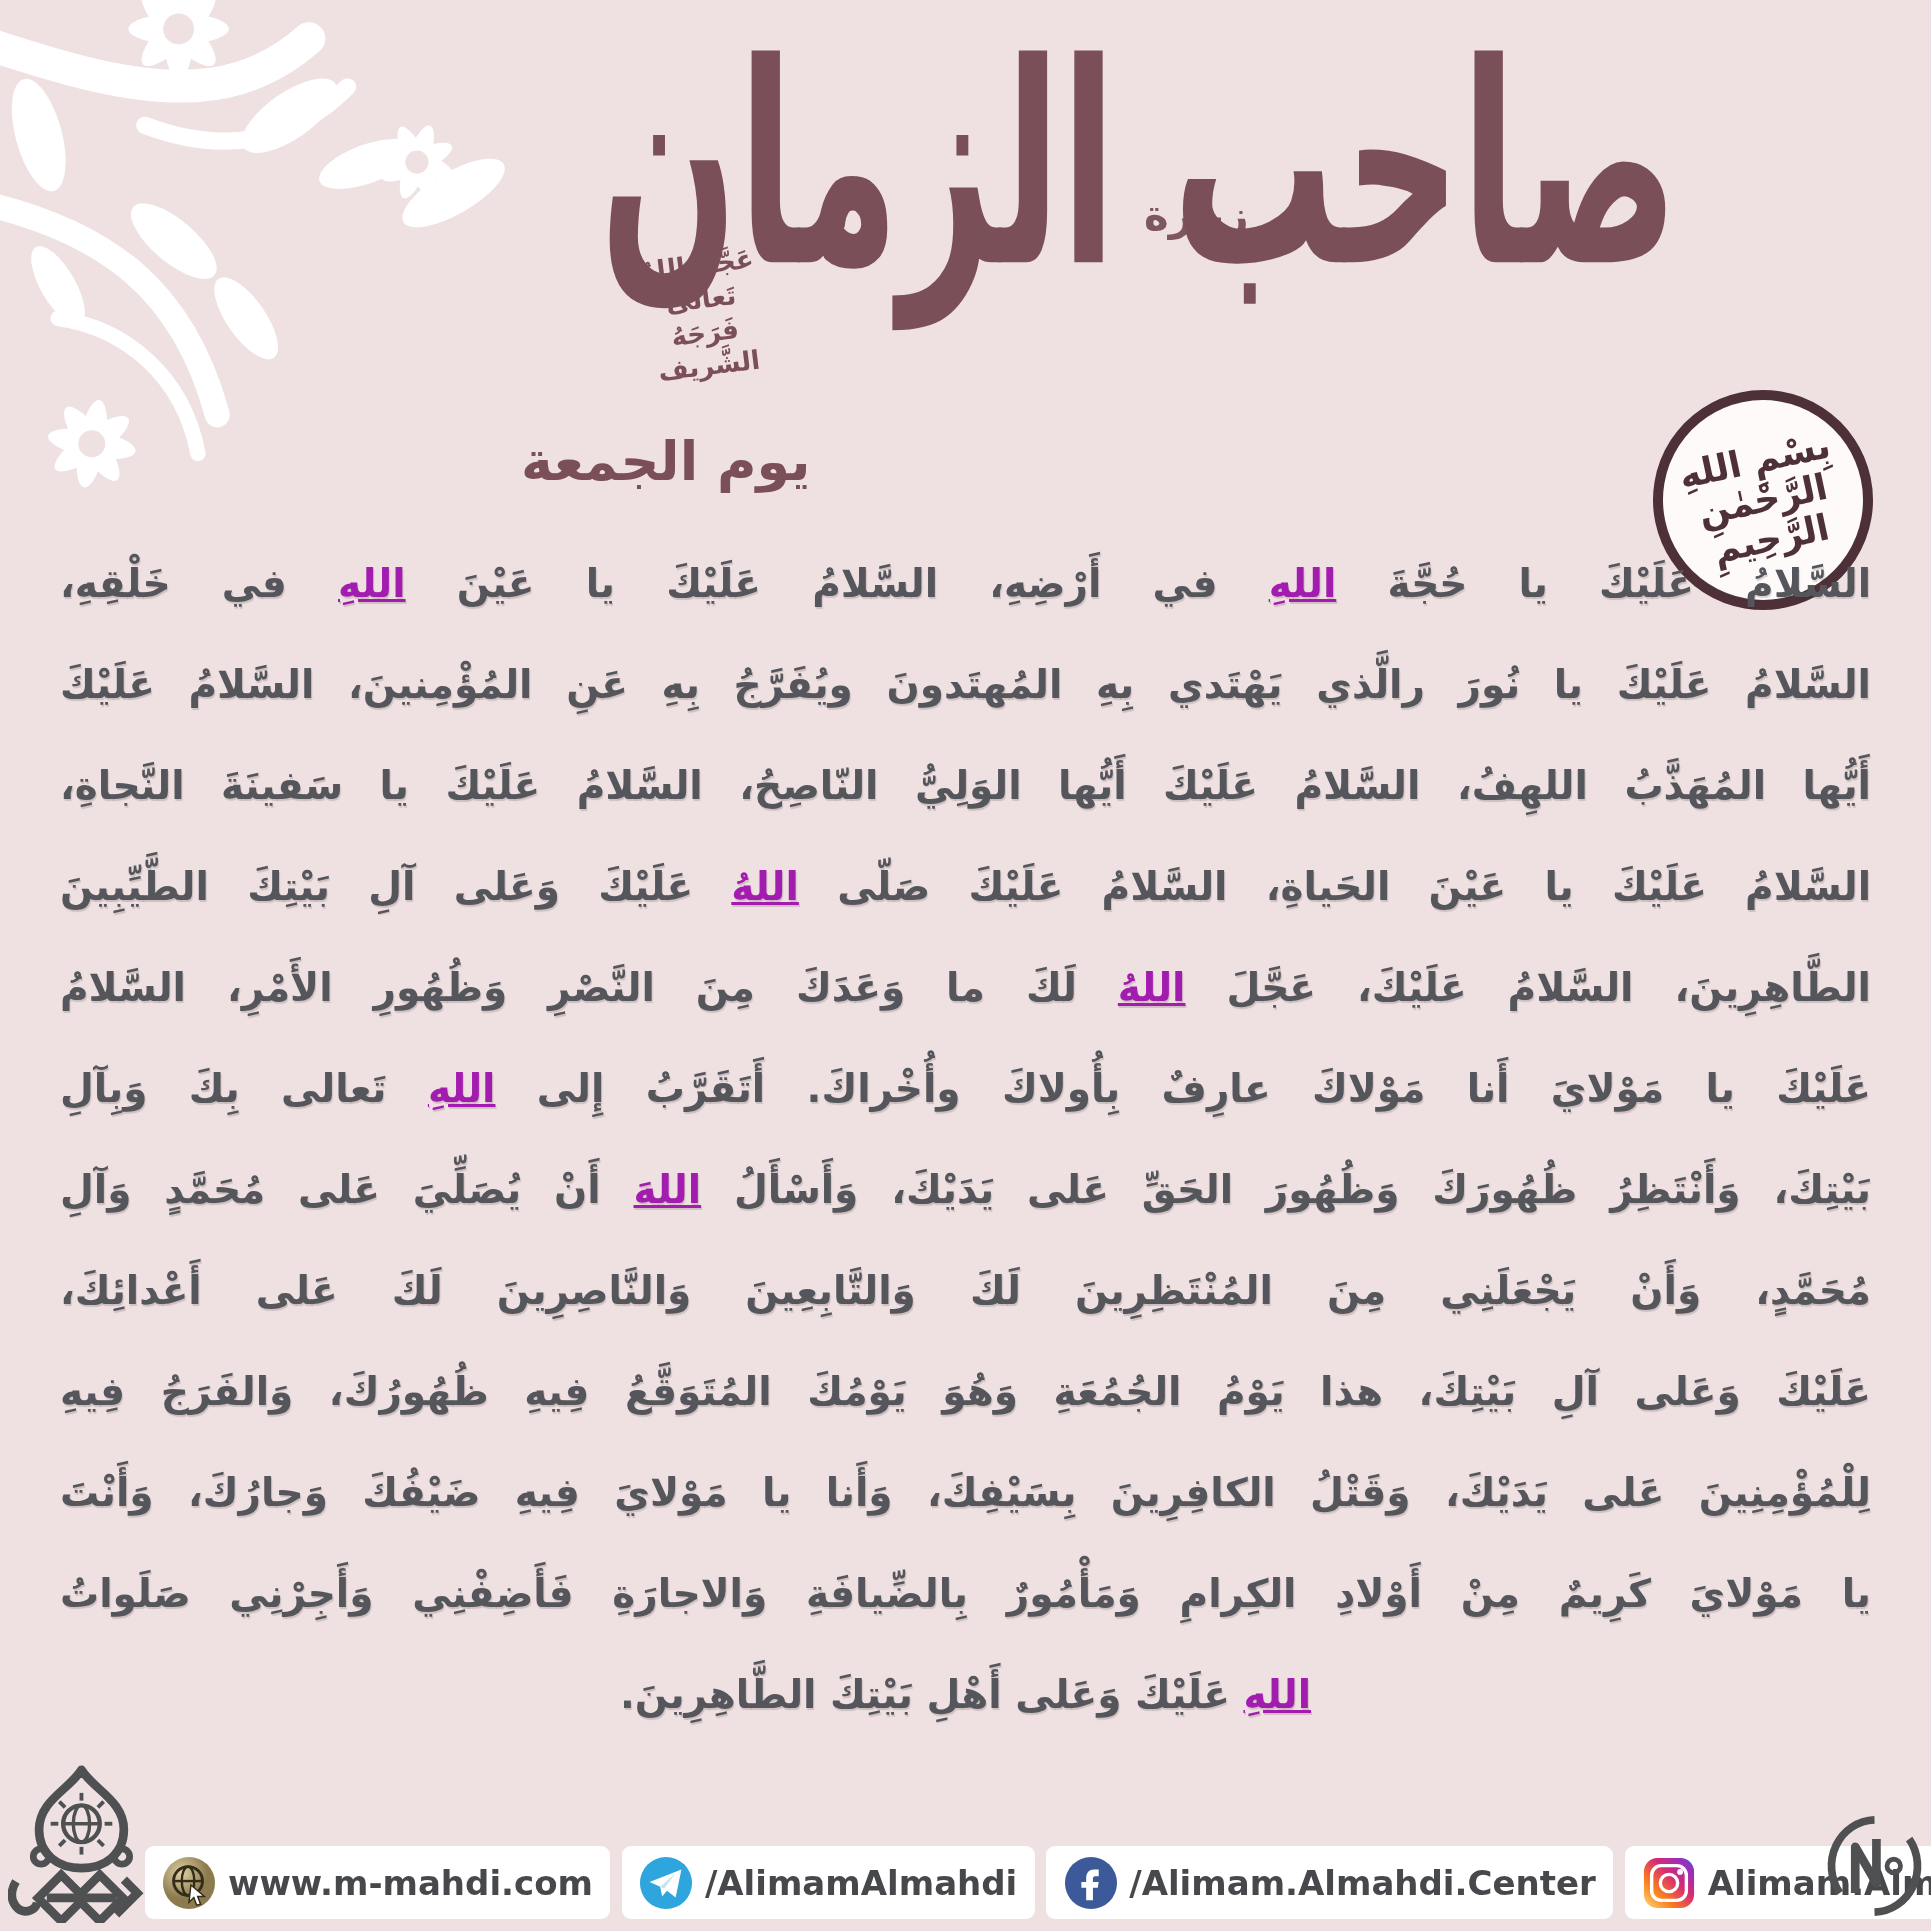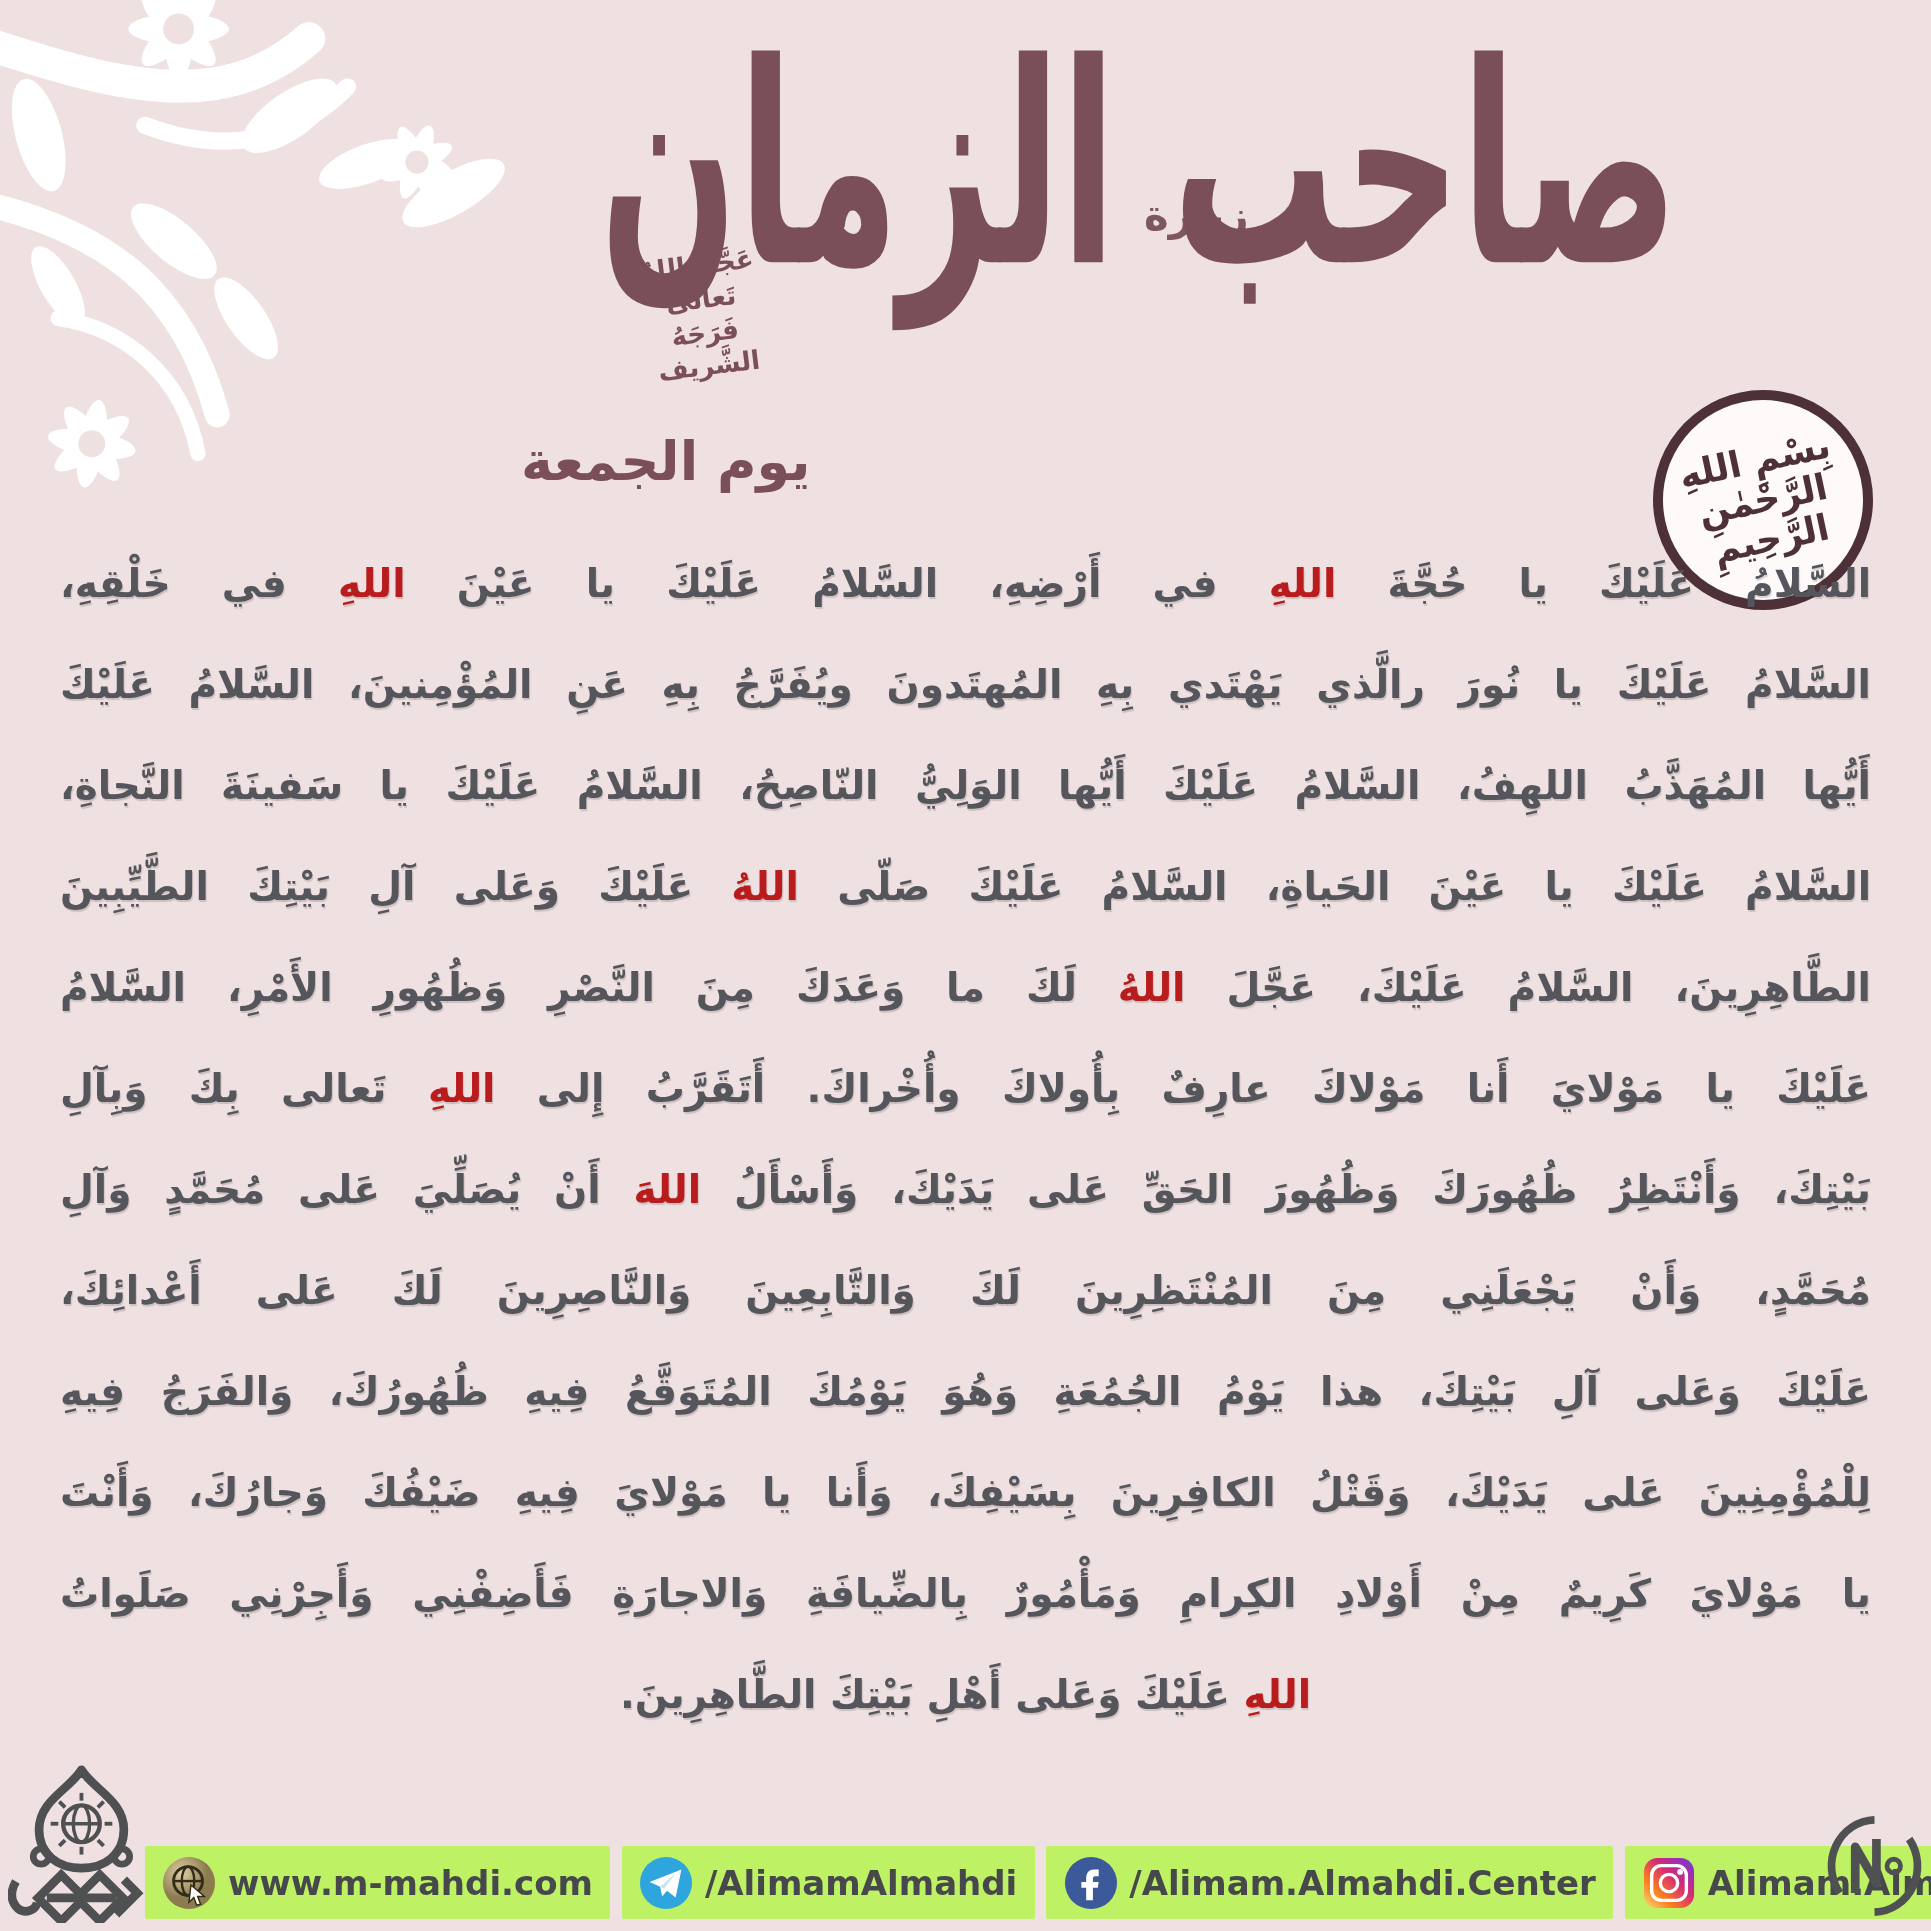--- a/index.html
+++ b/index.html
@@ -41,29 +41,29 @@
   .ziyarah-text{
     position:absolute;left:60px;right:60px;top:533px;direction:rtl;
   }
   .ziyarah-text .line{
     height:101px;line-height:101px;overflow:hidden;
     font-size:39px;font-weight:bold;color:#55565B;
     text-align:justify;text-align-last:justify;
     text-shadow:1px 1.9px 1px rgba(60,40,40,0.18);
   }
   .ziyarah-text .line.center{text-align:right;text-align-last:center;}
-  .ziyarah-text .hl{color:#b91c1c;}
+  .ziyarah-text .hl{color:#a21caf;text-decoration:underline;}
   
   .footer-row{
     position:absolute;left:145px;right:108px;bottom:11.6px;height:73px;
     display:flex;justify-content:space-between;gap:11.6px;align-items:center;
   }
   .pill{
     display:flex;align-items:center;gap:11.6px;
-    background:#bef264;border-radius:2px;padding:7.7px 17.4px;height:73px;
+    background:#ffffff;border-radius:9px;padding:7.7px 17.4px;height:73px;
     box-sizing:border-box;cursor:pointer;
   }
   .pill .label{
     font-size:34px;font-weight:bold;color:#47484C;direction:ltr;white-space:nowrap;
   }
   .pill svg{display:block;}
   .floral{position:absolute;left:0;top:0;}
   .corner-ornament{position:absolute;left:7.7px;bottom:7.7px;}
   .mn-logo{position:absolute;right:7.7px;bottom:13.5px;}
 </style>

